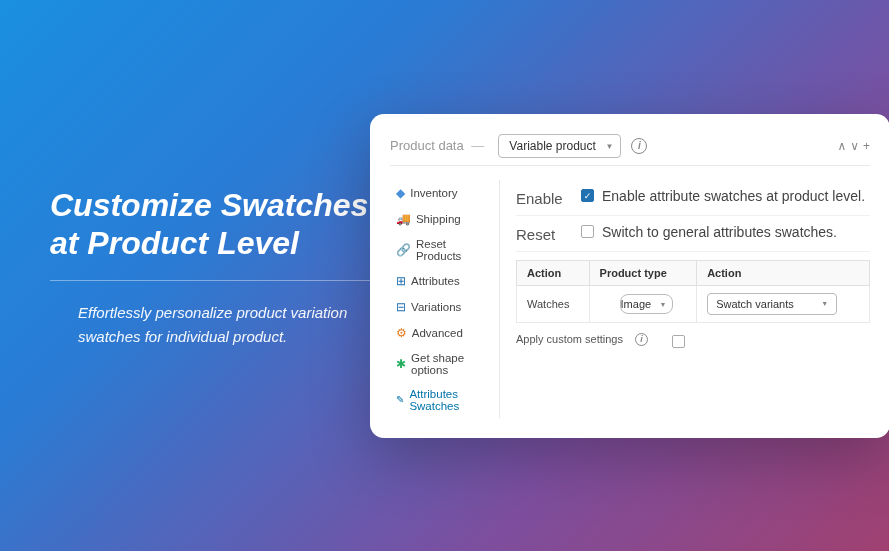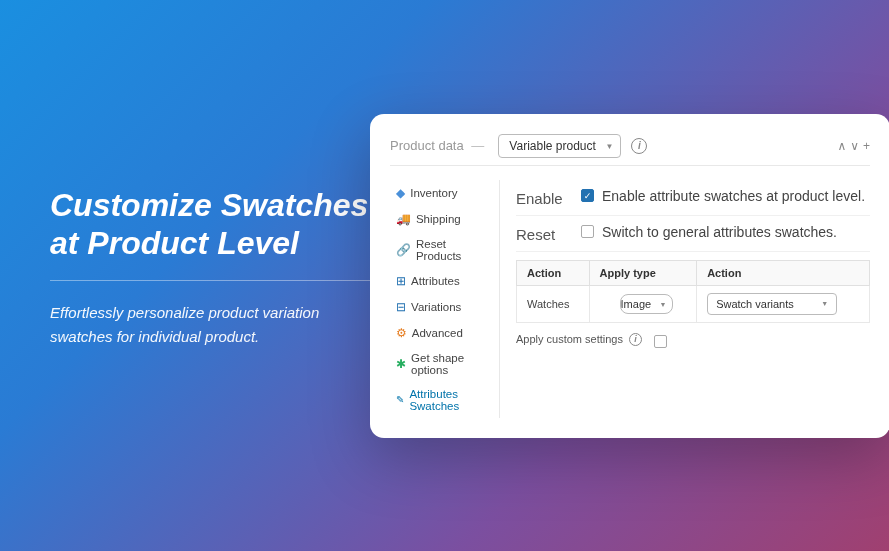--- a/index.html
+++ b/index.html
@@ -42,20 +42,21 @@
 
     .description {
       font-size: 15px;
       font-weight: 400;
       line-height: 1.6;
       color: rgba(255,255,255,0.95);
     }
 
     .description p {
       margin-bottom: 16px;
+      margin-left: 28px;
     }
 
     .right-panel {
       flex: 1;
       display: flex;
       justify-content: center;
       align-items: center;
     }
 
     .product-card {
@@ -302,21 +303,21 @@
       content: '▼';
       font-size: 7px;
       color: #888;
       margin-left: 8px;
     }
 
     .apply-custom {
       margin-top: 8px;
       display: flex;
       align-items: center;
-      gap: 6px;
+      gap: 12px;
       font-size: 11px;
       color: #555;
     }
 
     .swatch-tab {
       display: flex;
       align-items: flex-start;
       gap: 4px;
       color: #0073aa;
     }
@@ -418,21 +419,21 @@
             <div class="field-content">
               <div class="checkbox-empty"></div>
               <span>Switch to general attributes swatches.</span>
             </div>
           </div>
 
           <table class="options-table">
             <thead>
               <tr>
                 <th>Action</th>
-                <th>Apply type</th>
+                <th>Product type</th>
                 <th>Action</th>
               </tr>
             </thead>
             <tbody>
               <tr>
                 <td>Watches</td>
                 <td>
                   <div class="image-select-wrapper">
                     <select>
                       <option>Image</option>

